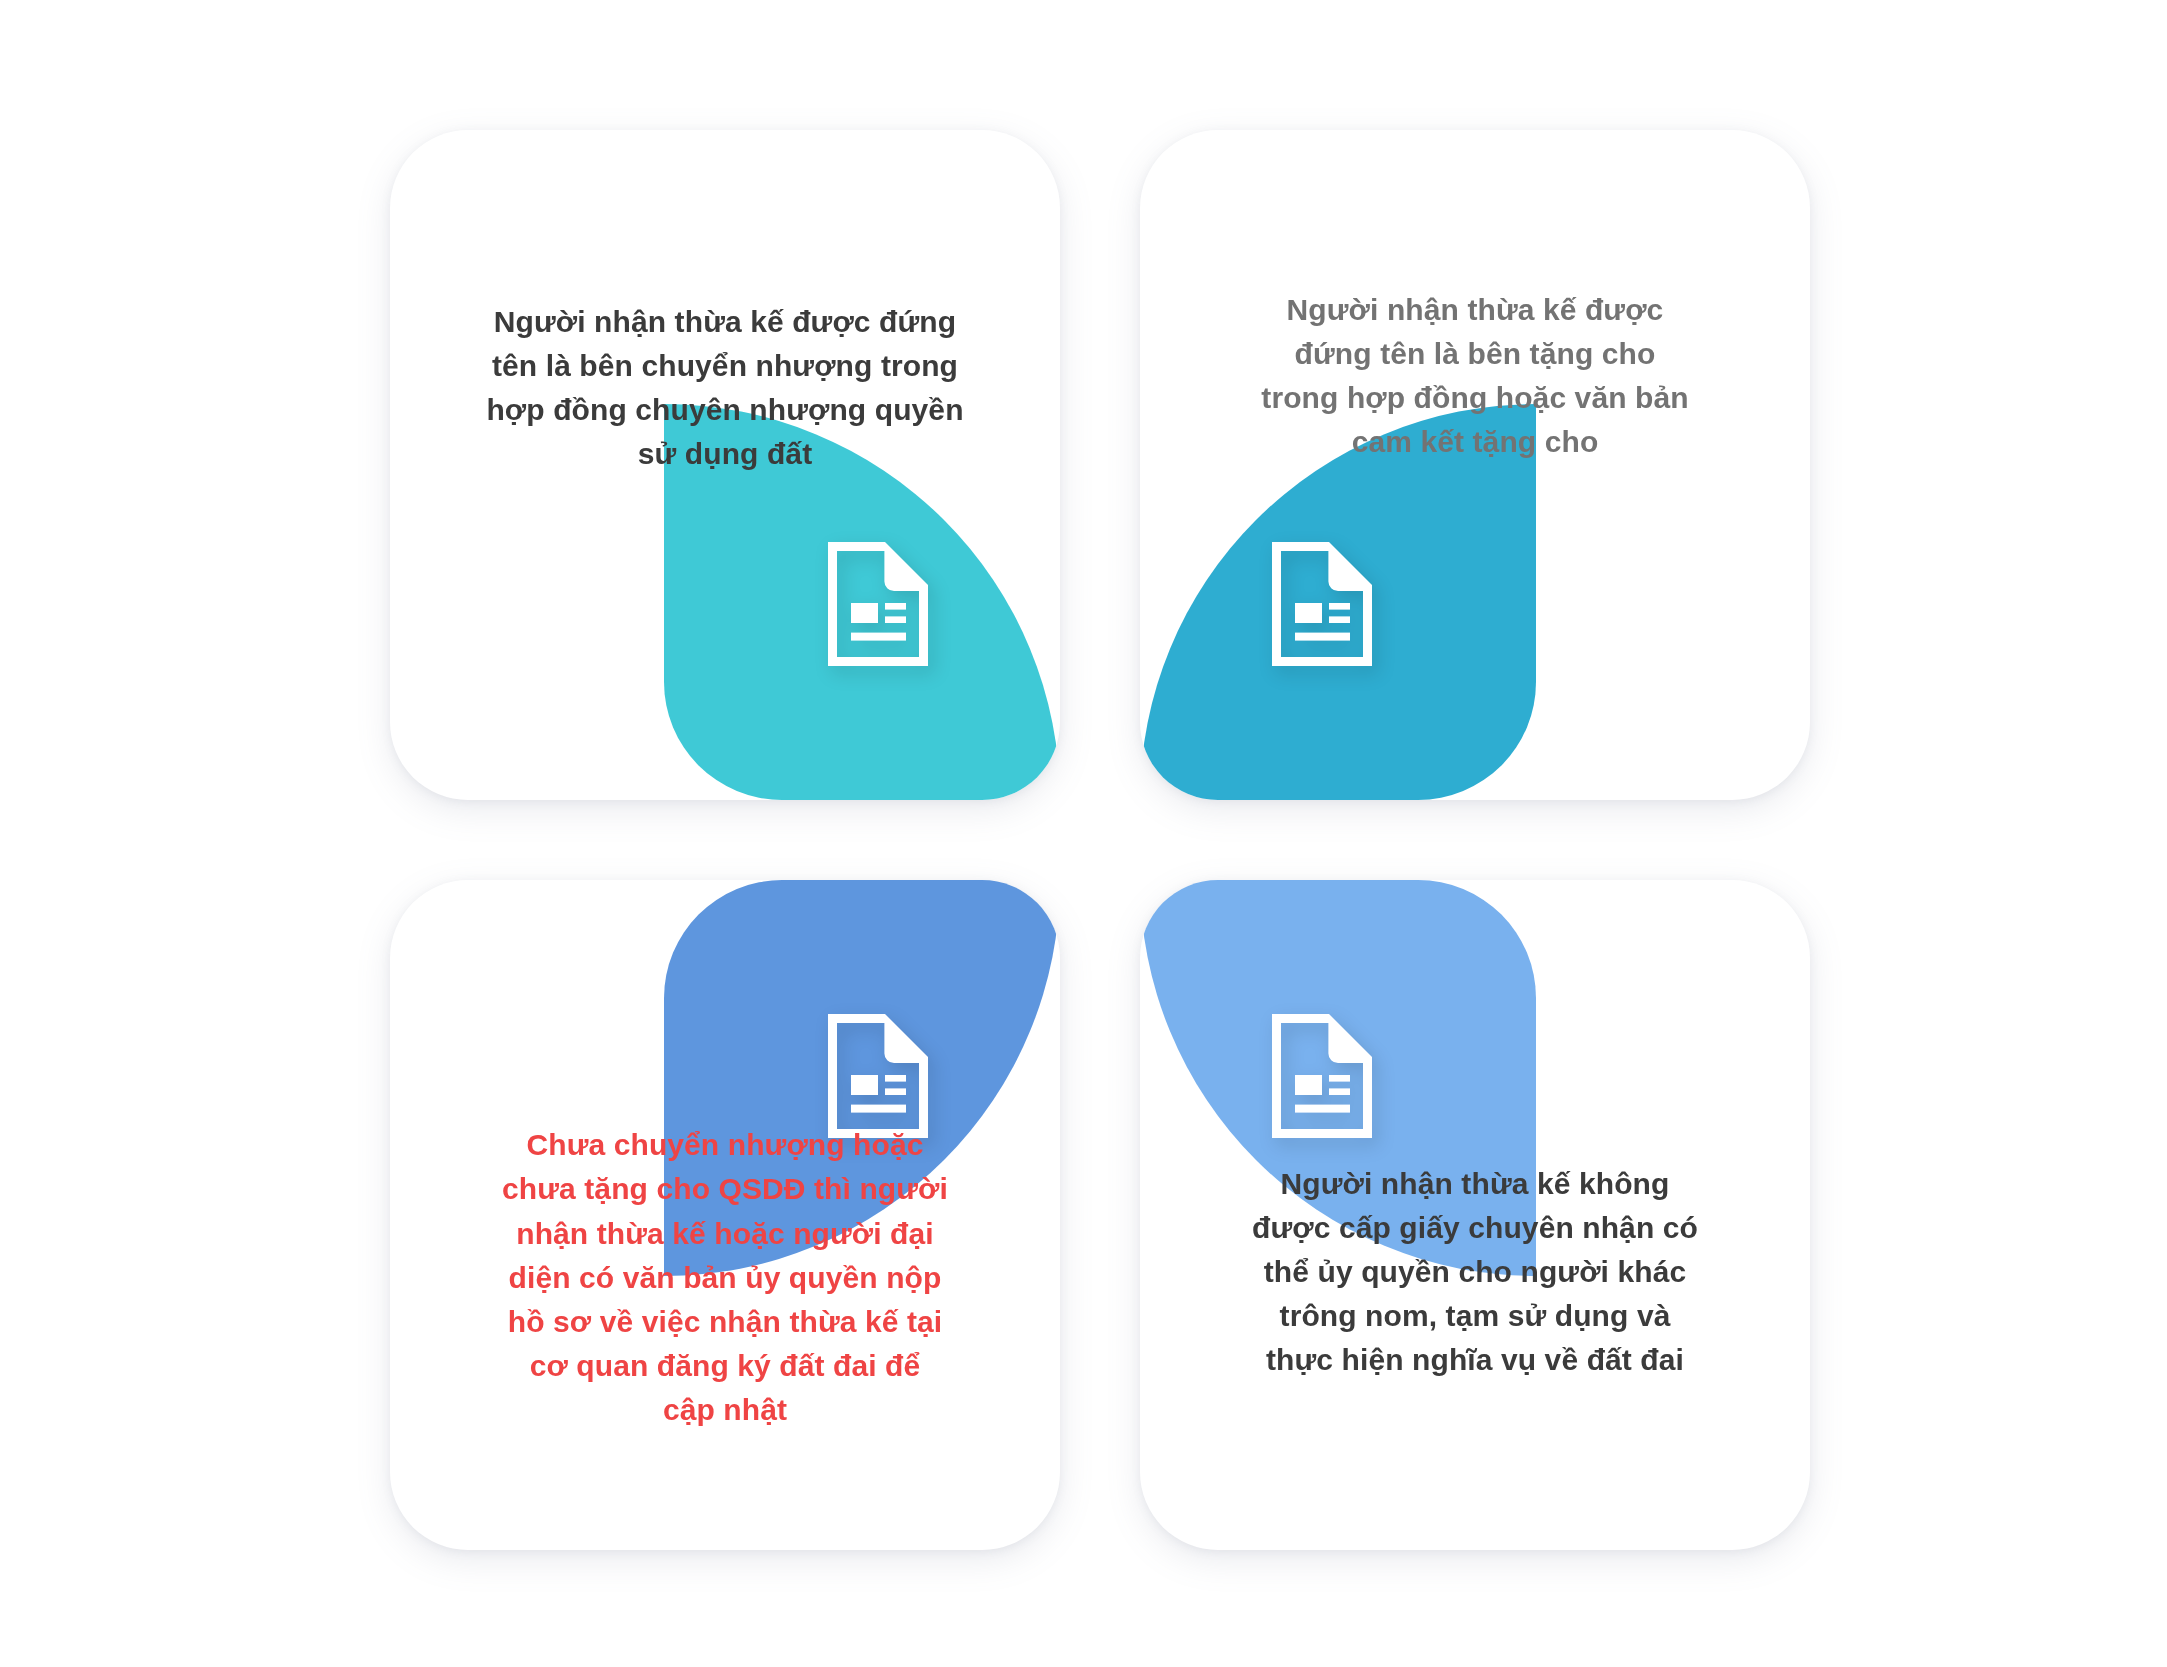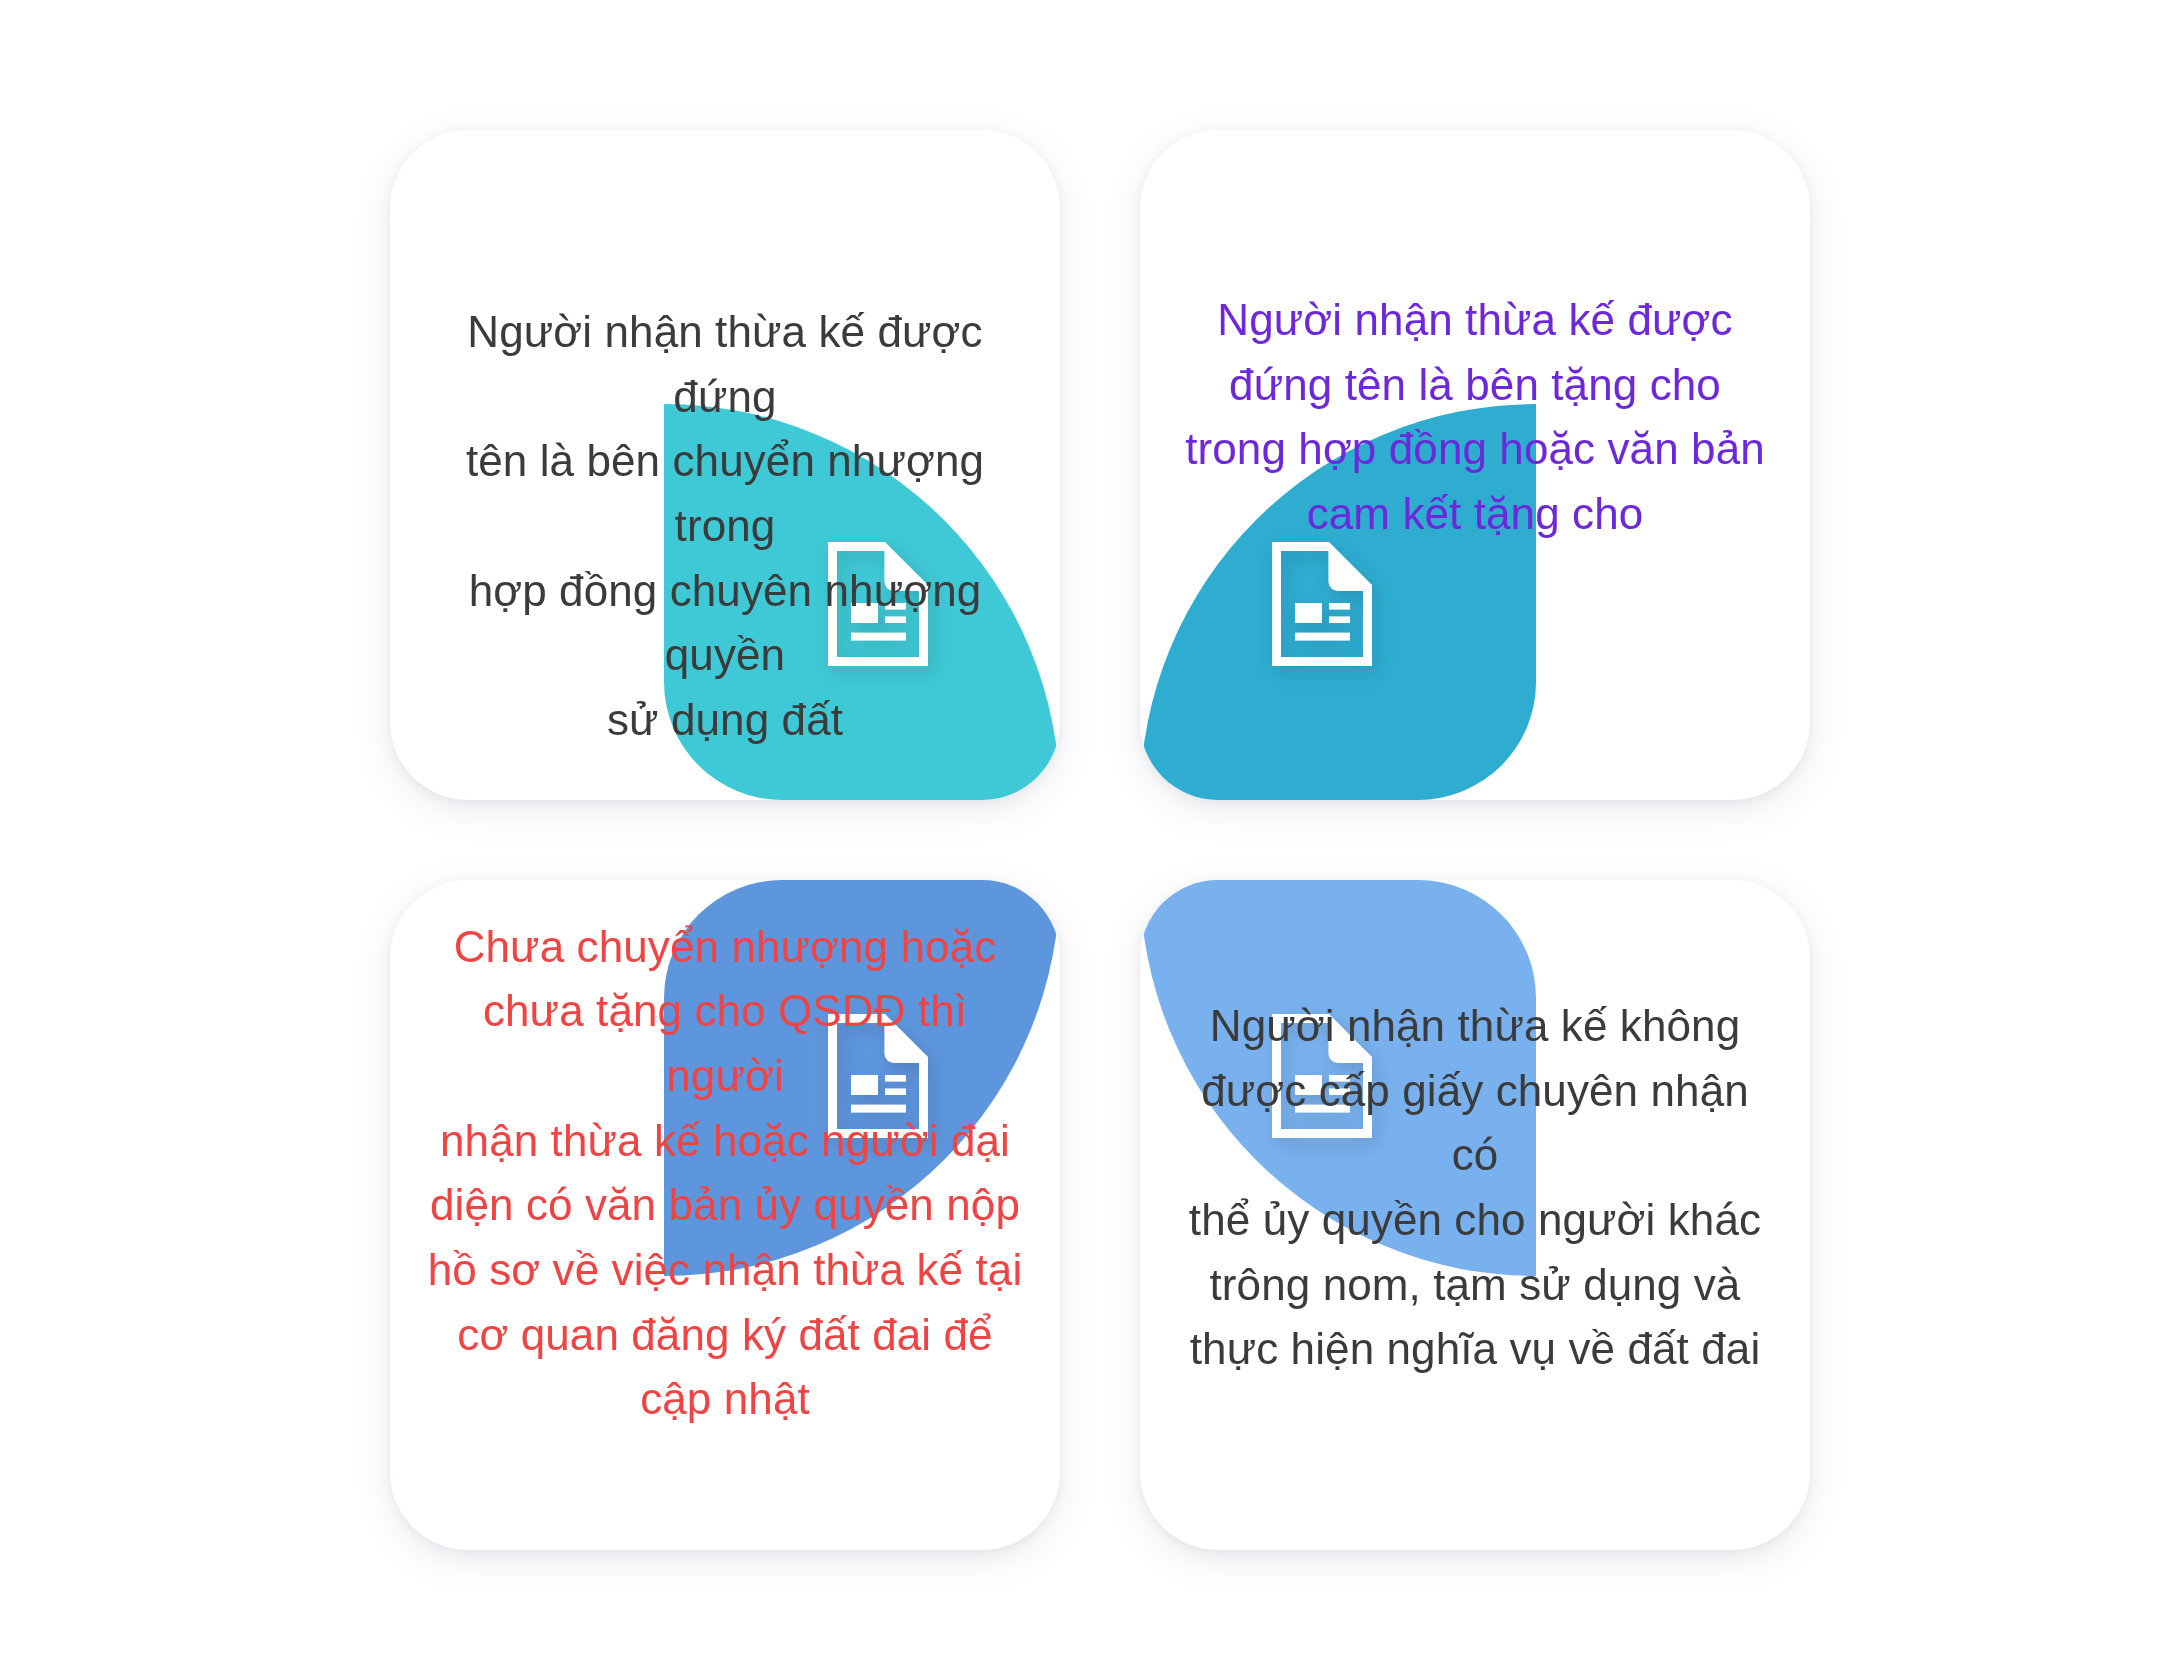--- a/index.html
+++ b/index.html
@@ -84,24 +84,24 @@
   .card.bl .petal-icon { right: 122px; top: 130px;    }
   .card.br .petal-icon { left: 122px;  top: 130px;    }
 
   
   .card-text {
     position: absolute;
     left: 36px;
     right: 36px;
     text-align: center;
     color: #3b3b3b;
-    font-size: 44px;
+    font-size: 30px;
     line-height: 1.47;
     letter-spacing: 0.1px;
-    font-weight: 400;
+    font-weight: 700;
     white-space: pre-line;
   }
   .card.tl .card-text { top: 170px; }
   .card.tr .card-text { top: 158px; }
   .card.bl .card-text { bottom: 118px; }
   .card.br .card-text { bottom: 168px; }
 </style>
 </head>
 <body style="background: rgb(255, 255, 255);">
 
@@ -139,21 +139,21 @@
       <div class="petal-icon">
         <svg viewBox="0 0 60 66" xmlns="http://www.w3.org/2000/svg">
           <path fill="#ffffff" d="M5,2 h28.5 l21.5,21.5 v40.5 h-50 Z M9.5,6.5 v53 h41 v-33 h-12.5 a4.8,4.8 0 0 1 -4.8,-4.8 v-15.2 Z"></path>
           <path fill="#ffffff" d="M38.2,7.6 l13.2,13.2 h-11 a2.2,2.2 0 0 1 -2.2,-2.2 Z"></path>
           <rect fill="#ffffff" x="16.5" y="32.5" width="13.5" height="10"></rect>
           <rect fill="#ffffff" x="33.5" y="32.5" width="10.5" height="3.3"></rect>
           <rect fill="#ffffff" x="33.5" y="39.2" width="10.5" height="3.3"></rect>
           <rect fill="#ffffff" x="16.5" y="47.3" width="27.5" height="4"></rect>
         </svg>
       </div>
-      <div class="card-text" style="color: #6d28d9;">Người nhận thừa kế được
+      <div class="card-text" style="color: #737373;">Người nhận thừa kế được
 đứng tên là bên tặng cho
 trong hợp đồng hoặc văn bản
 cam kết tặng cho</div>
     </div>
 
     <div class="card bl">
       <div class="petal">
         <svg viewBox="0 0 396 396" xmlns="http://www.w3.org/2000/svg">
           <path id="petal-path-2" d="M396,396 H118 A118,118 0 0 1 0,278 V0 A396,396 0 0 1 396,396 Z" fill="#5E96DE"></path>
         </svg>

